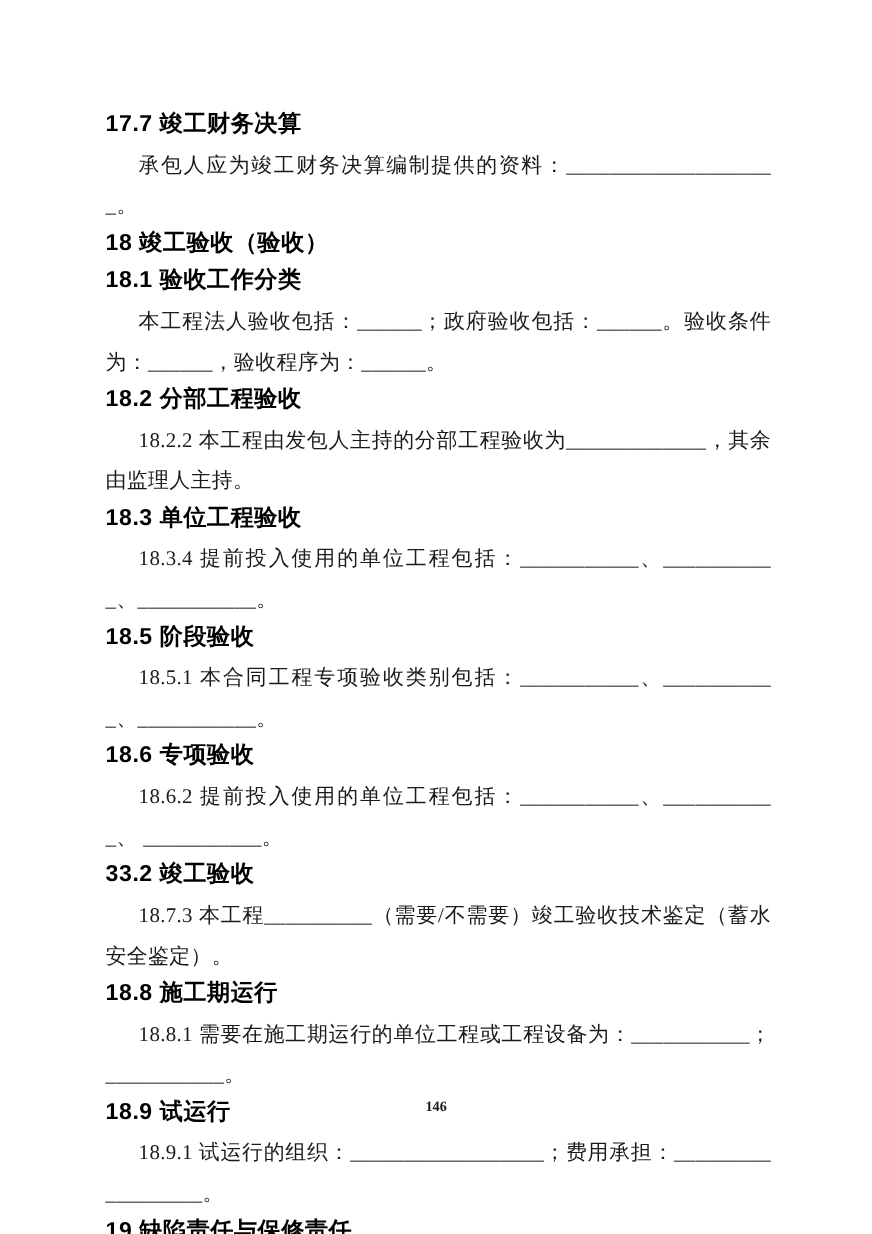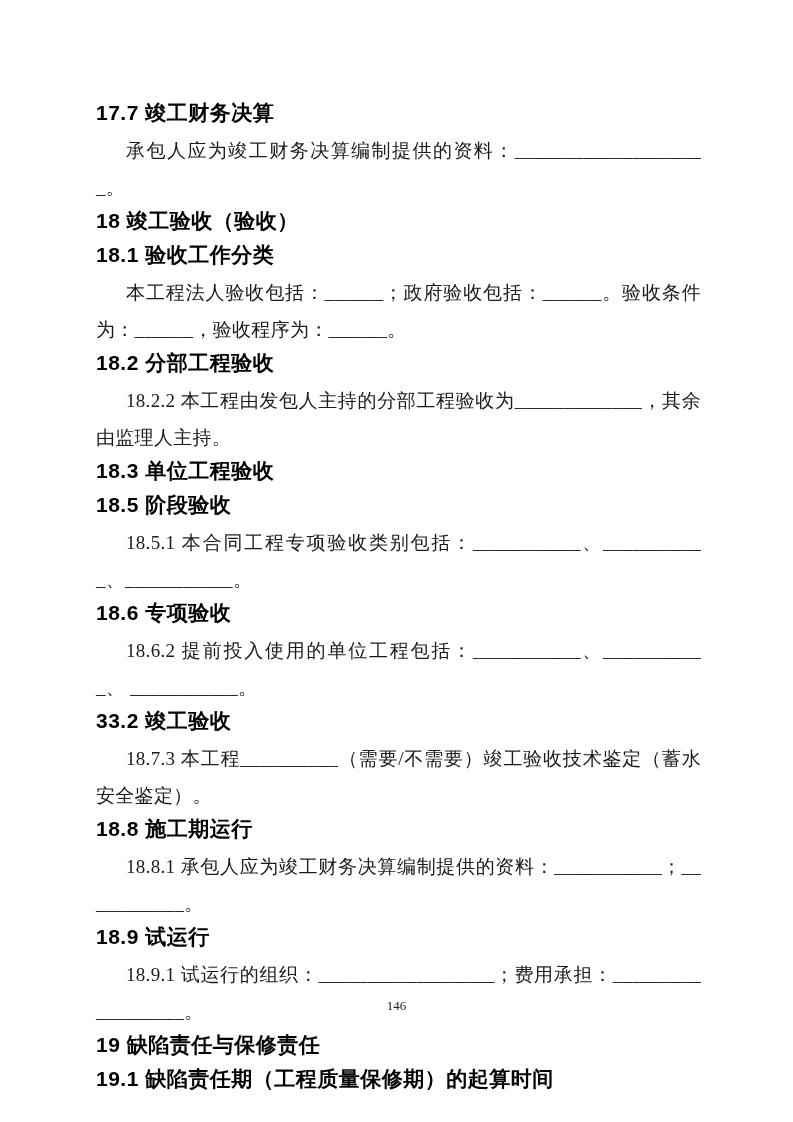--- a/index.html
+++ b/index.html
@@ -38,52 +38,54 @@
   }
   .page-number {
     position: absolute;
     top: 998px;
     left: 0;
     width: 100%;
     text-align: center;
     font-size: 13px;
     color: #1a1a1a;
     font-family: "Liberation Serif", serif;
+    font-weight: bold;
   }
 </style>
 </head>
 <body>
 
 <div class="page">
   <div class="content">
 
     <div class="h">17.7 竣工财务决算</div>
     <p class="p">承包人应为竣工财务决算编制提供的资料：____________________。</p>
 
     <div class="h">18 竣工验收（验收）</div>
 
     <div class="h">18.1 验收工作分类</div>
     <p class="p">本工程法人验收包括：______；政府验收包括：______。验收条件为：______，验收程序为：______。</p>
 
     <div class="h">18.2 分部工程验收</div>
     <p class="p">18.2.2 本工程由发包人主持的分部工程验收为_____________，其余由监理人主持。</p>
 
     <div class="h">18.3 单位工程验收</div>
+    <p class="p">18.3.4 提前投入使用的单位工程包括：___________、___________、___________。</p>
 
     <div class="h">18.5 阶段验收</div>
     <p class="p">18.5.1 本合同工程专项验收类别包括：___________、___________、___________。</p>
 
     <div class="h">18.6 专项验收</div>
     <p class="p">18.6.2 提前投入使用的单位工程包括：___________、___________、 ___________。</p>
 
     <div class="h">33.2 竣工验收</div>
     <p class="p">18.7.3 本工程__________（需要/不需要）竣工验收技术鉴定（蓄水安全鉴定）。</p>
 
     <div class="h">18.8 施工期运行</div>
-    <p class="p">18.8.1 承包人应为竣工财务决算编制提供的资料：___________；___________。</p>
+    <p class="p">18.8.1 需要在施工期运行的单位工程或工程设备为：___________；___________。</p>
 
     <div class="h">18.9 试运行</div>
     <p class="p">18.9.1 试运行的组织：__________________；费用承担：__________________。</p>
 
     <div class="h">19 缺陷责任与保修责任</div>
 
     <div class="h">19.1 缺陷责任期（工程质量保修期）的起算时间</div>
 
   </div>
 

